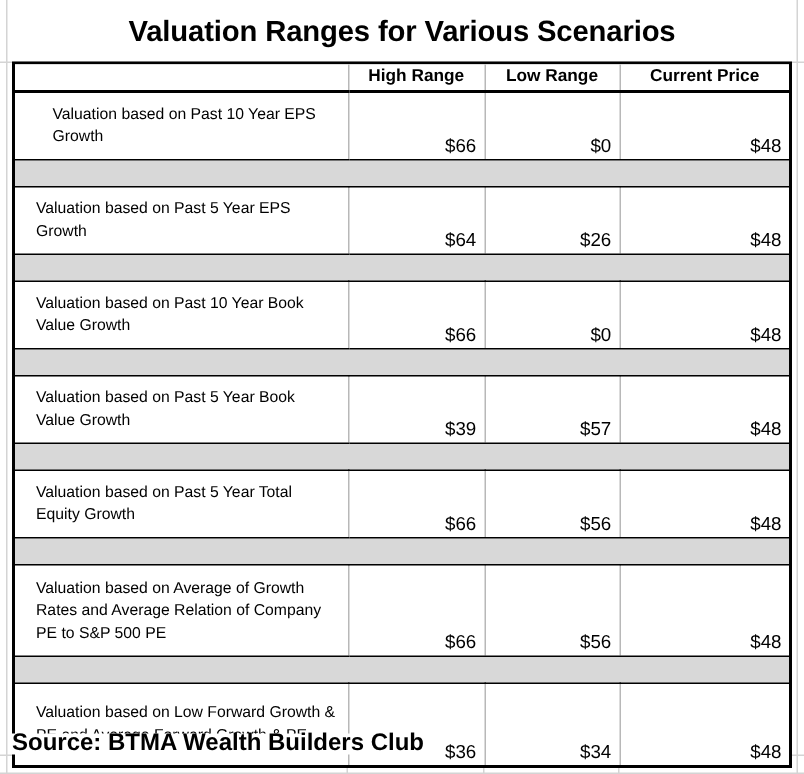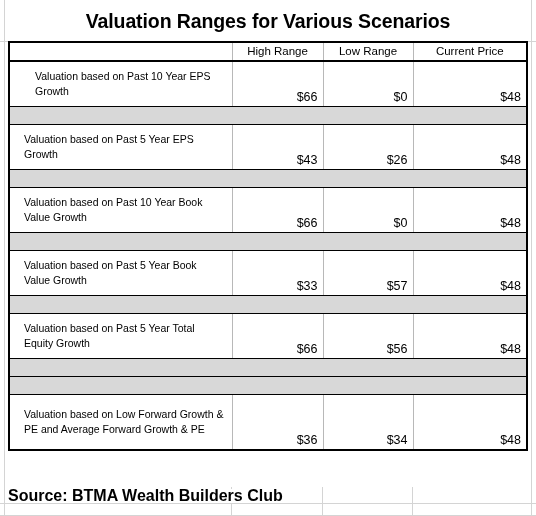--- a/index.html
+++ b/index.html
@@ -76,21 +76,21 @@
     background: #ffffff;
   }
 
   table.valuation col.c-label   { width: 222px; }
   table.valuation col.c-high    { width: 91px; }
   table.valuation col.c-low     { width: 90px; }
   table.valuation col.c-current { width: 113px; }
 
   thead th {
     font-size: 11.5px;
-    font-weight: normal;
+    font-weight: bold;
     text-align: center;
     padding: 2px 0 3px 0;
     border-bottom: 2px solid #000000;
     border-left: 1px solid #b8b8b8;
     background: #ffffff;
     white-space: nowrap;
   }
   thead th.h-label {
     border-left: none;
   }
@@ -182,58 +182,64 @@
           <td class="cell-num">$66</td>
           <td class="cell-num">$0</td>
           <td class="cell-num">$48</td>
         </tr>
         <tr class="spacer-row">
           <td colspan="4"></td>
         </tr>
 
         <tr class="data-row">
           <td class="cell-label" style="height:44px;">Valuation based on Past 5 Year EPS Growth</td>
-          <td class="cell-num">$43</td>
+          <td class="cell-num">$64</td>
           <td class="cell-num">$26</td>
           <td class="cell-num">$48</td>
         </tr>
         <tr class="spacer-row">
           <td colspan="4"></td>
         </tr>
 
         <tr class="data-row">
           <td class="cell-label" style="height:44px;">Valuation based on Past 10 Year Book Value Growth</td>
           <td class="cell-num">$66</td>
           <td class="cell-num">$0</td>
           <td class="cell-num">$48</td>
         </tr>
         <tr class="spacer-row">
           <td colspan="4"></td>
         </tr>
 
         <tr class="data-row">
           <td class="cell-label" style="height:44px;margin-left:32px;">Valuation based on Past 5 Year Book Value Growth</td>
-          <td class="cell-num">$33</td>
+          <td class="cell-num">$39</td>
           <td class="cell-num">$57</td>
           <td class="cell-num">$48</td>
         </tr>
         <tr class="spacer-row">
           <td colspan="4"></td>
         </tr>
 
         <tr class="data-row">
           <td class="cell-label" style="height:44px;">Valuation based on Past 5 Year Total Equity Growth</td>
           <td class="cell-num">$66</td>
           <td class="cell-num">$56</td>
           <td class="cell-num">$48</td>
         </tr>
         <tr class="spacer-row">
           <td colspan="4"></td>
         </tr>
 
+        <tr class="data-row">
+          <td class="cell-label" style="height:60px;">Valuation based on Average of Growth Rates and Average Relation of Company PE to S&amp;P 500 PE</td>
+          <td class="cell-num">$66</td>
+          <td class="cell-num">$56</td>
+          <td class="cell-num">$48</td>
+        </tr>
         <tr class="spacer-row">
           <td colspan="4"></td>
         </tr>
 
         <tr class="data-row last">
           <td class="cell-label" style="height:54px;">Valuation based on Low Forward Growth &amp; PE and Average Forward Growth &amp; PE</td>
           <td class="cell-num">$36</td>
           <td class="cell-num">$34</td>
           <td class="cell-num">$48</td>
         </tr>

